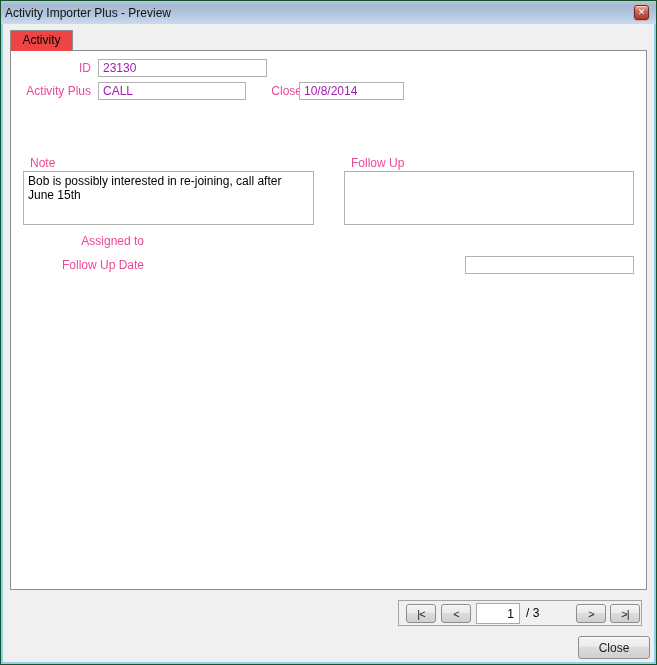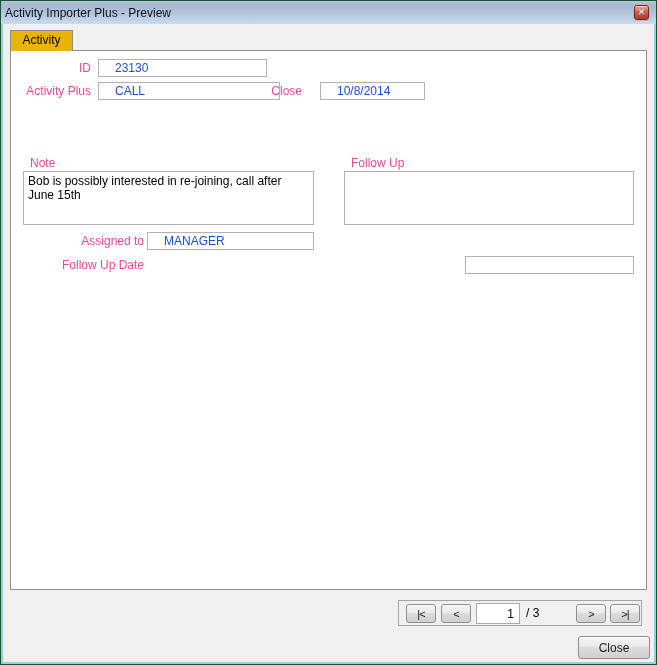--- a/index.html
+++ b/index.html
@@ -24,34 +24,34 @@
   }
 
   .win-body {
     position:absolute; left:0; top:23px; right:0; bottom:0;
     border:2px solid #92cfec; border-top:none; background:#f0f0f0;
   }
   .client { position:relative; width:100%; height:100%; }
 
   .tab {
     position:absolute; left:7px; top:6px; width:63px; height:21px;
-    background:#eab308; border:1px solid #8e8e8e; border-bottom:none; z-index:2;
+    background:#ef4444; border:1px solid #8e8e8e; border-bottom:none; z-index:2;
     font-size:12px; text-align:center; line-height:19px; color:#000;
   }
   .tab-page {
     position:absolute; left:7px; top:26px; width:637px; height:540px;
     background:#fff; border:1px solid #8e8e8e; z-index:1;
   }
 
   .fld-label { position:absolute; font-size:12px; color:#ec4899; height:17px; line-height:17px; white-space:nowrap;padding-left:7px; }
   .r { text-align:right; }
 
   .tb {
     position:absolute; height:18px; border:1px solid #b2b2b2; background:#fff;
-    font:12px "Liberation Sans", sans-serif; color:#1d4ed8; padding:0 16px; outline:none;
+    font:12px "Liberation Sans", sans-serif; color:#a21caf; padding:0 4px; outline:none;
   }
   .ta {
     position:absolute; border:1px solid #b2b2b2; background:#fff; resize:none; overflow:hidden;
     font:12px "Liberation Sans", sans-serif; color:#000; padding:2px 4px; outline:none;
   }
 
   .pager {
     position:absolute; left:395px; top:576px; width:244px; height:26px;
     border:1px solid #a3a3a3; background:#f0f0f0;
   }
@@ -85,33 +85,32 @@
     <div class="client">
 
       <div class="tab">Activity</div>
 
       <div class="tab-page">
 
         <div class="fld-label r" style="left:0; top:9px;   width:80px;">ID</div>
         <input class="tb" style="left: 87px; top: 8px; width: 169px;" value="23130">
 
         <div class="fld-label r" style="left:0; top:32px;  width:80px;">Activity Plus</div>
-        <input class="tb" style="left: 87px; top: 31px; width: 182px;" value="CALL">
+        <input class="tb" style="left: 87px; top: 31px; width: 148px;" value="CALL">
 
         <div class="fld-label r" style="left:230px; top:32px; width:61px;">Close</div>
-        <input class="tb" style="left: 309px; top: 31px; width: 105px;" value="10/8/2014">
+        <input class="tb" style="left: 288px; top: 31px; width: 105px;" value="10/8/2014">
 
         <div class="fld-label" style="left:12px;  top:104px;">Note</div>
         <textarea class="ta" style="left: 12px; top: 120px; width: 291px; height: 54px;">Bob is possibly interested in re-joining, call after June 15th</textarea>
 
         <div class="fld-label" style="left:333px; top:104px;">Follow Up</div>
         <textarea class="ta" style="left: 333px; top: 120px; width: 290px; height: 54px;"></textarea>
 
         <div class="fld-label r" style="left:0; top:182px; width:133px;">Assigned to</div>
-        <input class="tb" style="left: 136px; top: 181px; width: 167px;" value="MANAGER">
 
         <div class="fld-label r" style="left:0; top:206px; width:133px;">Follow Up Date</div>
 
         <input class="tb" style="left: 454px; top: 205px; width: 169px;" value="">
 
       </div>
 
       <div class="pager">
         <button class="w7btn nav-btn" style="left:7px;">|&lt;</button>
         <button class="w7btn nav-btn" style="left:42px;">&lt;</button>

